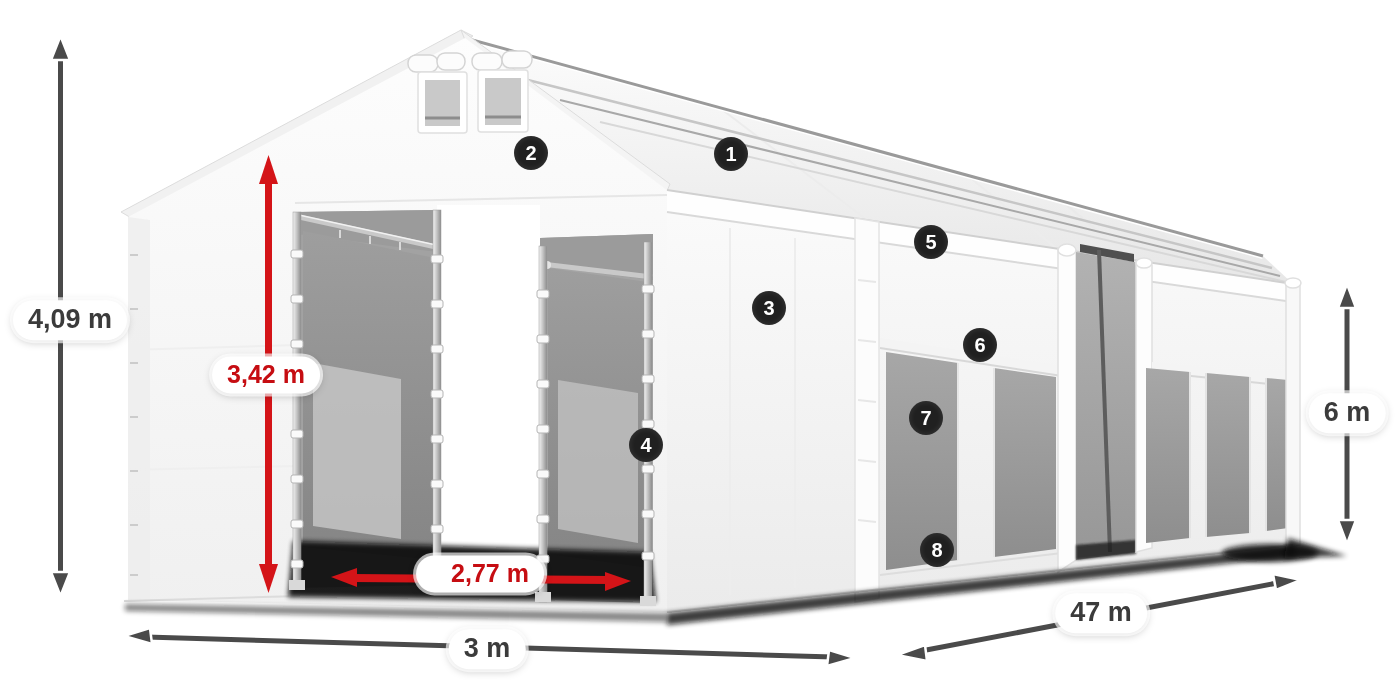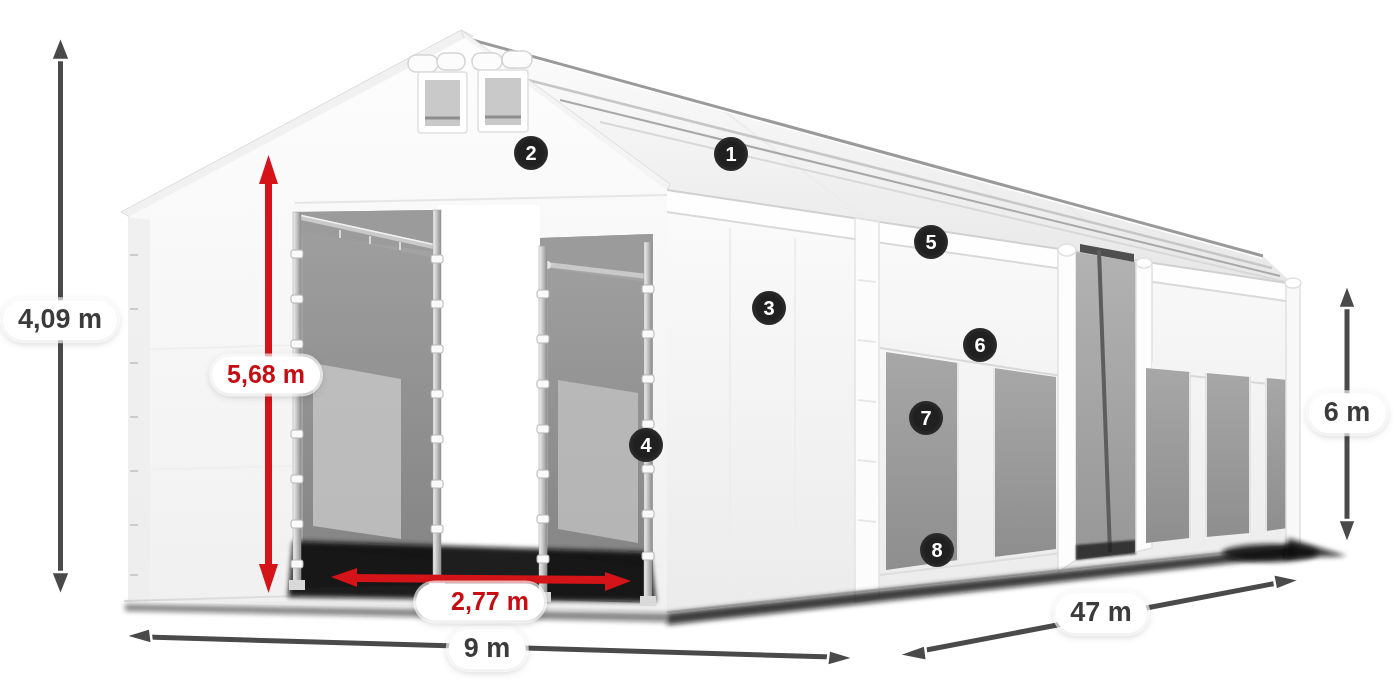--- a/index.html
+++ b/index.html
@@ -287,24 +287,24 @@
   </g>
 
   <g>
     <path d="M1347,302 L1347,526" stroke="#ffffff" stroke-width="10" stroke-linecap="round"></path>
     <path d="M1347,302 L1347,526" stroke="#4a4a4a" stroke-width="5"></path>
     <polygon points="1347,284 1338,308 1356,308" fill="#4a4a4a" stroke="#ffffff" stroke-width="2.5"></polygon>
     <polygon points="1347,544 1338,520 1356,520" fill="#4a4a4a" stroke="#ffffff" stroke-width="2.5"></polygon>
   </g>
 </svg>
 
-  <div class="pill" style="left:60px;top:320px;">4,09 m</div>
-  <div class="pill red" style="left:266px;top:375px;">5,68 m</div>
-  <div class="pill red" style="left:480px;top:602px;padding-left:35px;">2,77 m</div>
-  <div class="pill" style="left:487px;top:649px;">9 m</div>
+  <div class="pill" style="left:70px;top:320px;">4,09 m</div>
+  <div class="pill red" style="left:266px;top:375px;">3,42 m</div>
+  <div class="pill red" style="left:480px;top:574px;padding-left:35px;">2,77 m</div>
+  <div class="pill" style="left:487px;top:649px;">3 m</div>
   <div class="pill" style="left:1101px;top:613px;">47 m</div>
   <div class="pill" style="left:1347px;top:413px;">6 m</div>
 
   <div class="callout" style="left:731px;top:154px;">1</div>
   <div class="callout" style="left:531px;top:153px;">2</div>
   <div class="callout" style="left:769px;top:308px;">3</div>
   <div class="callout" style="left:646px;top:445px;">4</div>
   <div class="callout" style="left:931px;top:242px;">5</div>
   <div class="callout" style="left:980px;top:345px;">6</div>
   <div class="callout" style="left:926px;top:418px;">7</div>

